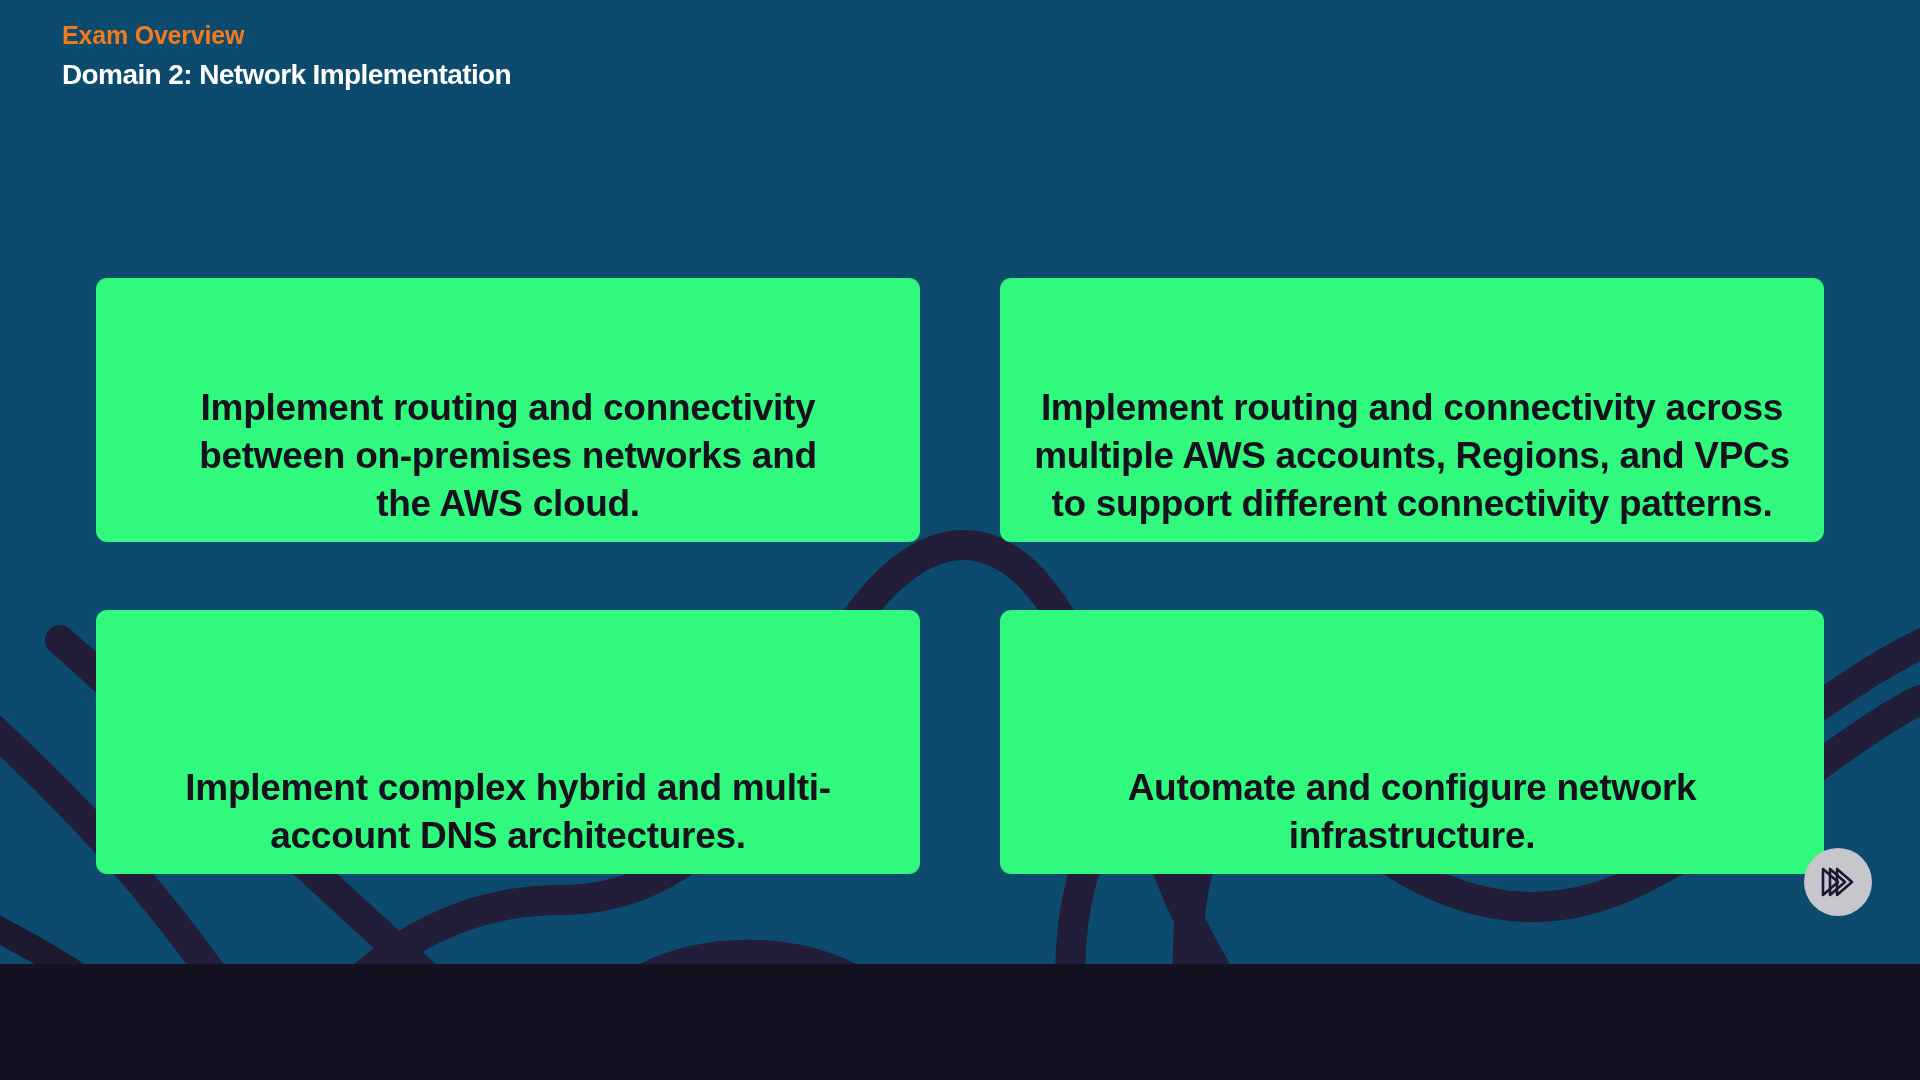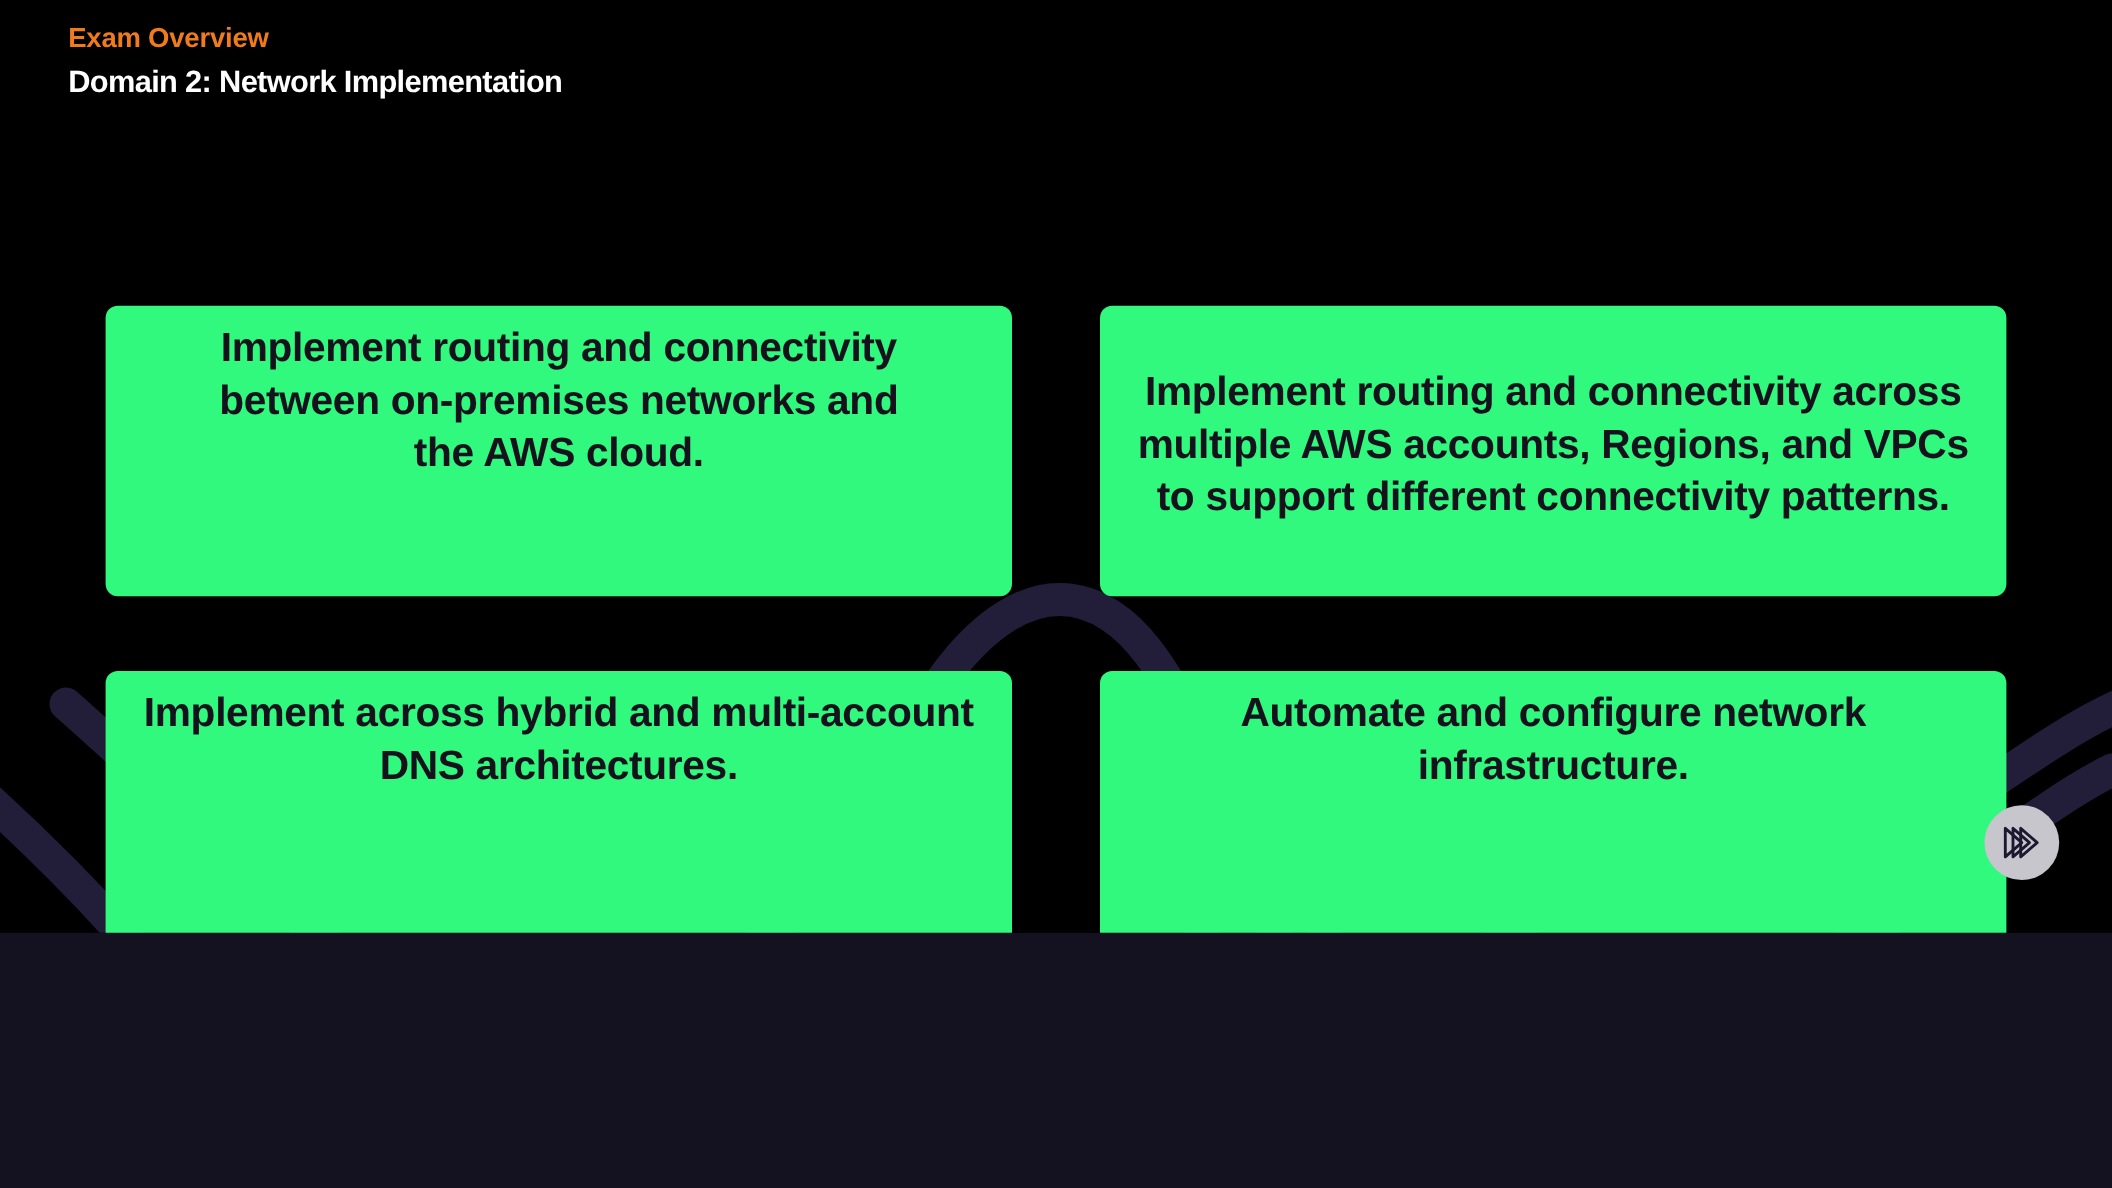--- a/index.html
+++ b/index.html
@@ -6,22 +6,22 @@
   * { margin:0; padding:0; box-sizing:border-box; }
   html, body {
     width:1920px; height:1080px;
     overflow:hidden;
     background:#141120;
     font-family:"Liberation Sans", sans-serif;
   }
 
   .slide {
     position:relative;
-    width:1920px; height:848px;
-    background:#000000;
+    width:1920px; height:964px;
+    background:#0c4a6e;
     overflow:hidden;
   }
 
   
   .bg-decor {
     position:absolute;
     inset:0;
     z-index:0;
     pointer-events:none;
   }
@@ -60,21 +60,21 @@
     display:grid;
     grid-template-columns:824px 824px;
     grid-template-rows:264px 264px;
     column-gap:80px;
     row-gap:68px;
   }
   .card {
     background:#30F97D;
     border-radius:11px;
     display:flex;
-    align-items:flex-start;
+    align-items:flex-end;
     justify-content:center;
     padding:14px 34px;
     overflow:hidden;
   }
   .card-text {
     color:#15121E;
     font-weight:bold;
     font-size:37px;
     line-height:1.30;
     text-align:center;
@@ -136,21 +136,21 @@
 
     <div class="card card-1">
       <div class="card-text">Implement routing and connectivity between on-premises networks and the AWS cloud.</div>
     </div>
 
     <div class="card card-2">
       <div class="card-text">Implement routing and connectivity across multiple AWS accounts, Regions, and VPCs to support different connectivity patterns.</div>
     </div>
 
     <div class="card card-3">
-      <div class="card-text">Implement across hybrid and multi-account DNS architectures.</div>
+      <div class="card-text">Implement complex hybrid and multi-account DNS architectures.</div>
     </div>
 
     <div class="card card-4">
       <div class="card-text">Automate and configure network infrastructure.</div>
     </div>
 
   </div>
 
   <div class="brand-badge">
     <span>

